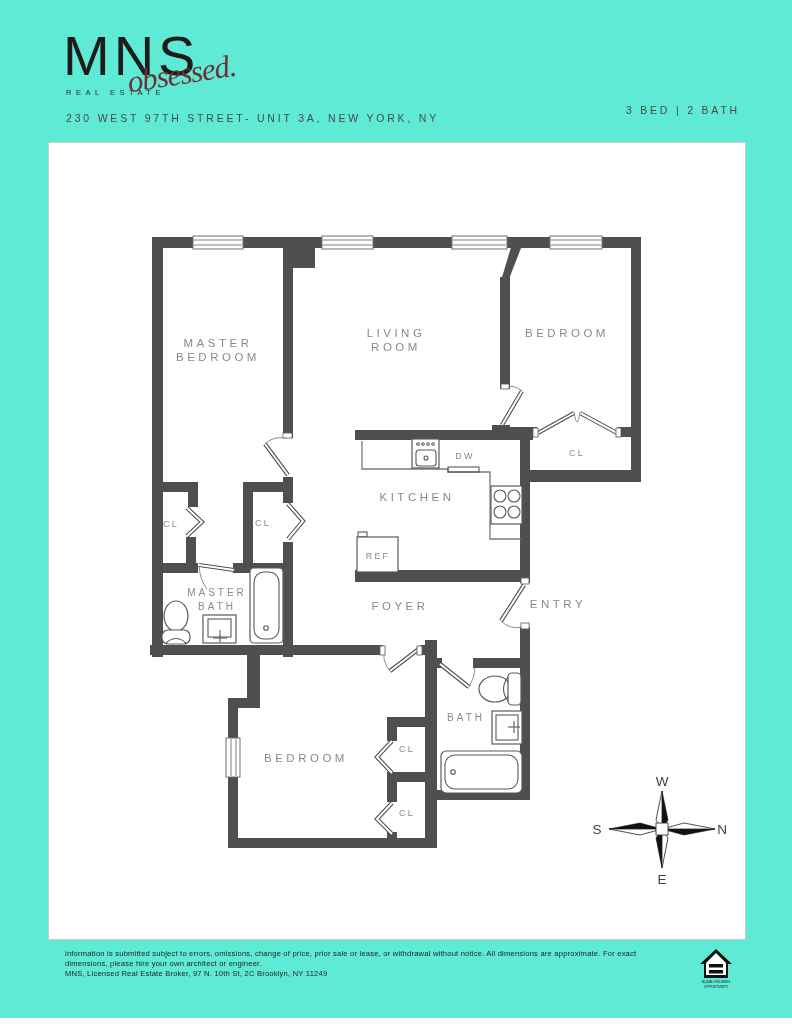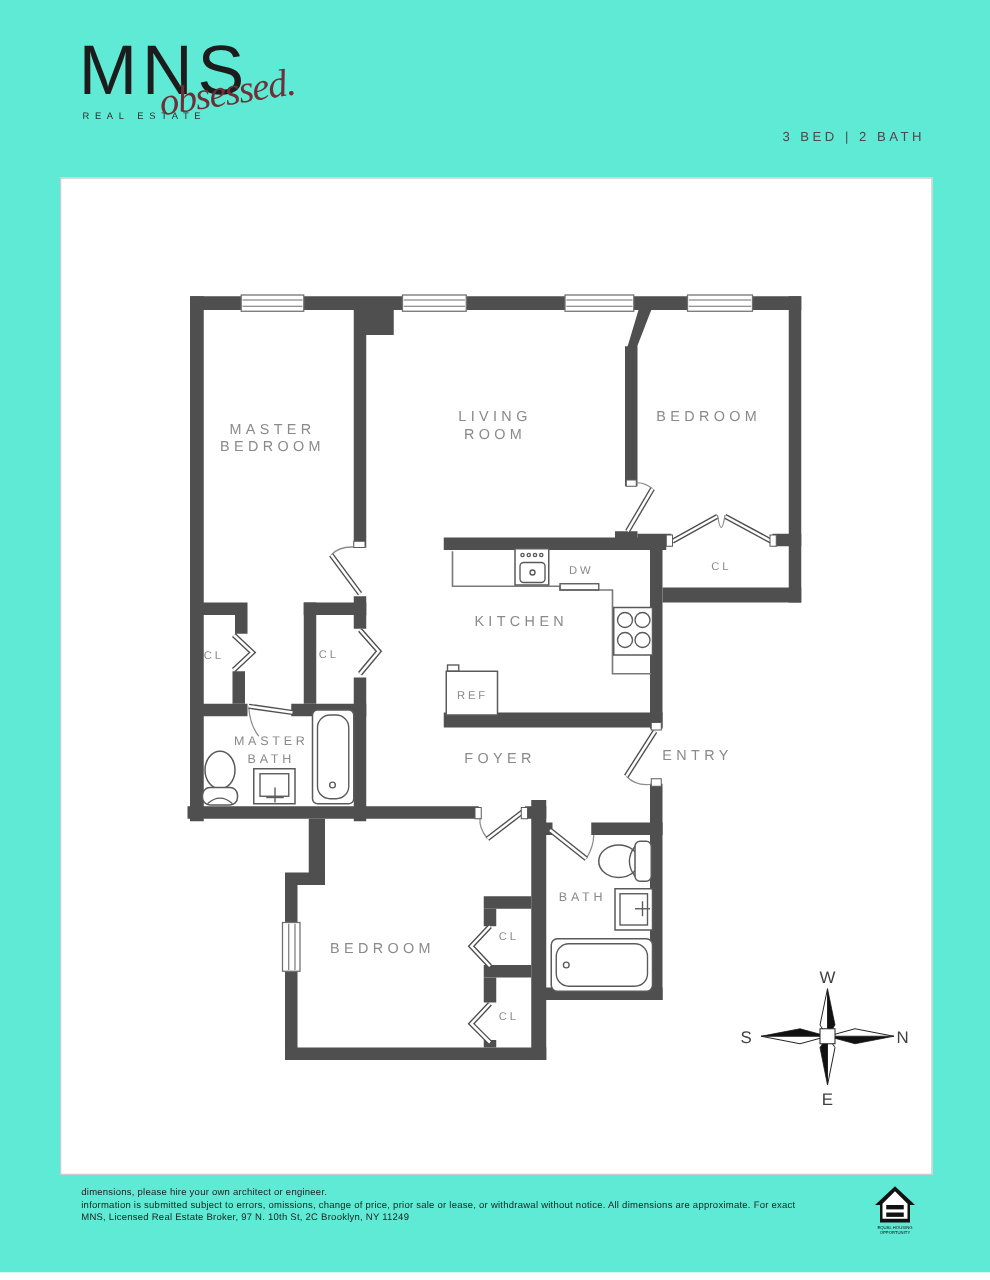--- a/index.html
+++ b/index.html
@@ -48,20 +48,21 @@
 </head>
 <body>
 
 <div id="page">
 
   <div class="logo-wrap">
     <div class="logo-main">MNS</div>
     <div class="logo-sub">REAL ESTATE</div>
     <div class="logo-script">obsessed.</div>
   </div>
+  <div class="addr-line">230 WEST 97TH STREET- UNIT 3A, NEW YORK, NY</div>
   <div class="bedbath">3 BED | 2 BATH</div>
 
   <div class="plan-box"></div>
 
   <svg class="plan" viewBox="0 0 792 1024">
 
     <g>
 
       <rect class="wall" x="152" y="237" width="41" height="11"></rect>
       <rect class="wall" x="243" y="237" width="79" height="11"></rect>
@@ -303,22 +304,22 @@
       <polygon class="star-w" points="609,829 640,835 662,829"></polygon>
       <rect class="star-w" x="656" y="823" width="12" height="12"></rect>
       <text class="compass-letter" x="662" y="786">W</text>
       <text class="compass-letter" x="597" y="834">S</text>
       <text class="compass-letter" x="722" y="834">N</text>
       <text class="compass-letter" x="662" y="884">E</text>
     </g>
   </svg>
 
   <div class="footer">
+    <div>information is submitted subject to errors, omissions, change of price, prior sale or lease, or withdrawal without notice. All dimensions are approximate. For exact</div>
     <div>dimensions, please hire your own architect or engineer.</div>
-    <div>information is submitted subject to errors, omissions, change of price, prior sale or lease, or withdrawal without notice. All dimensions are approximate. For exact</div>
     <div>MNS, Licensed Real Estate Broker, 97 N. 10th St, 2C Brooklyn, NY 11249</div>
   </div>
 
   <svg class="eho" viewBox="0 0 34 44">
     <g>
       <polygon points="17,1 33,16 29,16 29,30 5,30 5,16 1,16" fill="#111"></polygon>
       <polygon points="17,5 27,15 27,27 7,27 7,15" fill="#fff"></polygon>
       <rect x="10" y="16" width="14" height="3.5" fill="#111"></rect>
       <rect x="10" y="22" width="14" height="3.5" fill="#111"></rect>
     </g>

